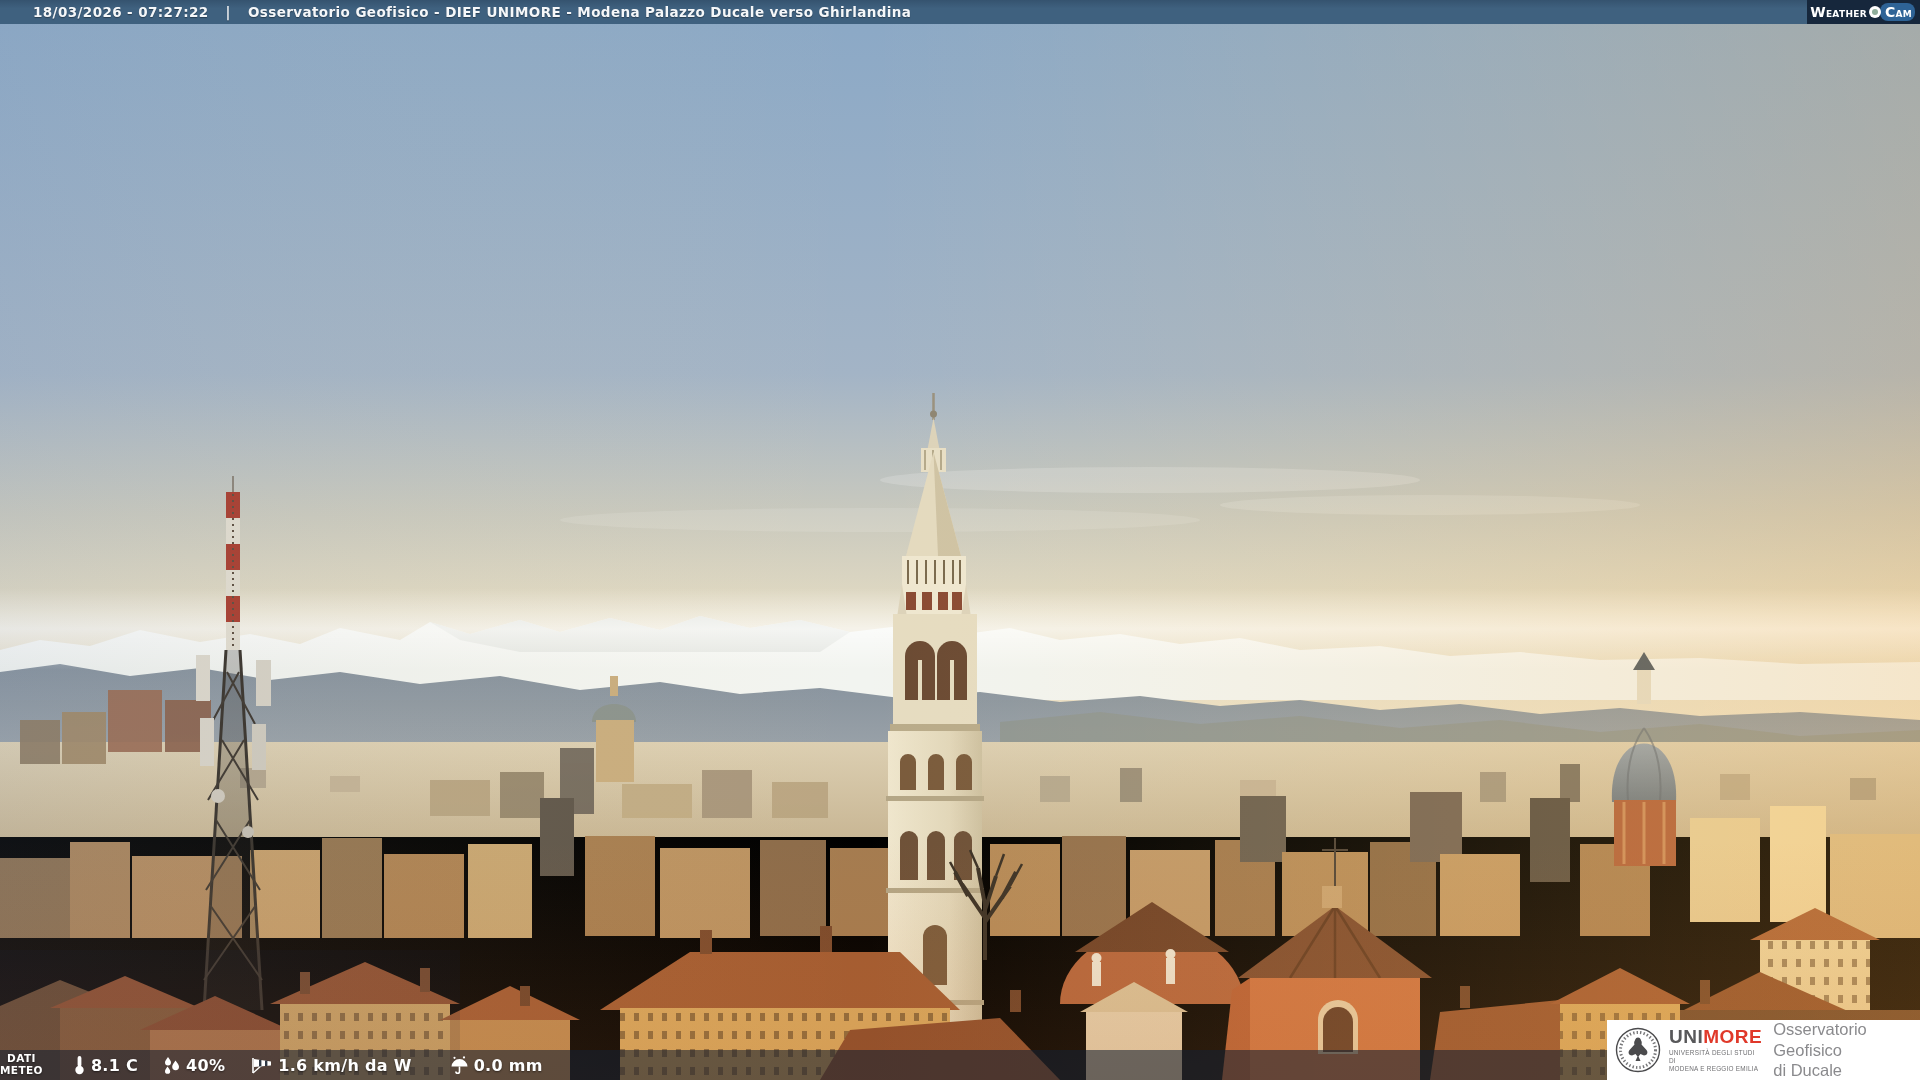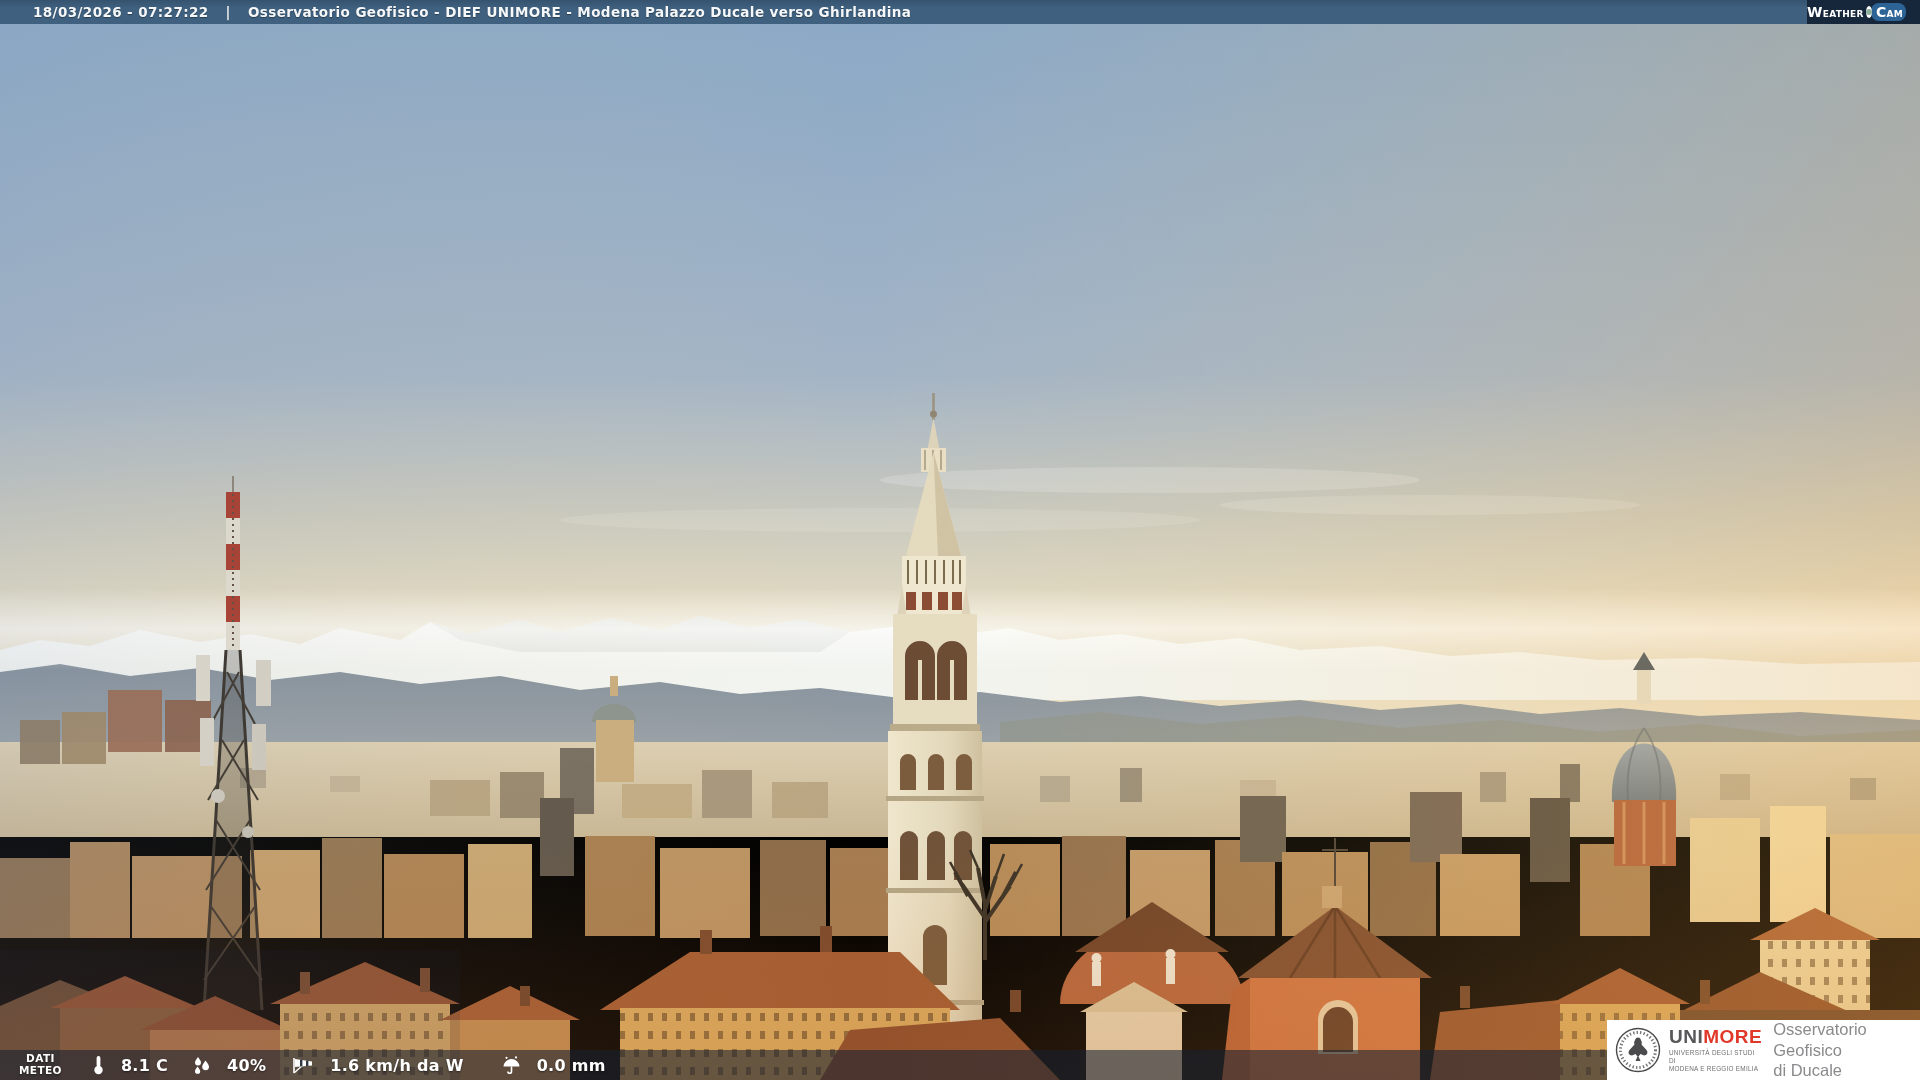--- a/index.html
+++ b/index.html
@@ -23,40 +23,40 @@
     text-align:center;
   }
   #topbar .dt { margin-left:33px; }
   #topbar .sep { margin:0 17px 0 17px; font-weight:bold; opacity:0.95; }
   #topbar .title { }
 
   #wc-logo {
     position:absolute; right:0; top:0; height:24px; width:113px; z-index:41;
     background:var(--weathercam_navy);
     display:flex; align-items:center; justify-content:flex-end;
-    padding-right:14px; gap:2px;
+    padding-right:5px; gap:2px;
   }
   .wc-word { display:inline-block; color:#fff; font-weight:bold; font-size:9px; letter-spacing:0.3px; text-transform:uppercase; }
   .wc-word::first-letter { font-size:14px; }
   .wc-dot { position:relative; z-index:2; width:12px; height:12px; border-radius:50%; background:#fff; margin-right:-3px;
             display:flex; align-items:center; justify-content:center; }
   .wc-dot .inner { width:6px; height:6px; border-radius:50%; background:var(--weathercam_dot); }
   .wc-cam { background:var(--weathercam_cam_bg); padding:1px 3px 1px 5px; border-radius:8px; }
 
   
   #wxbar {
     position:absolute; left:0; bottom:0; width:1920px; height:30px; z-index:20;
     background:var(--footer_bg);
     display:flex; align-items:center;
     color:var(--footer_text);
     text-shadow:0 1px 2px rgba(0,0,0,0.5);
   }
-  #wxbar .dati { margin-left:19px; font-size:10.5px; font-weight:bold; line-height:1.1;
+  #wxbar .dati { font-size:10.5px; font-weight:bold; line-height:1.1;
                  text-align:center; letter-spacing:0.4px; }
-  .wx-item { display:flex; align-items:center; gap:16px; font-size:16px; font-weight:bold; letter-spacing:0.3px; }
+  .wx-item { display:flex; align-items:center; gap:5px; font-size:16px; font-weight:bold; letter-spacing:0.3px; }
   .wx-item svg { display:block; }
   #wx-temp { margin-left:30px; }
   #wx-hum  { margin-left:24px; }
   #wx-wind { margin-left:24px; }
   #wx-rain { margin-left:38px;text-align:center; }
 
   
   #uni-panel {
     position:absolute; right:0; bottom:0; width:313px; height:60px; z-index:30;
     background:#ffffff;

